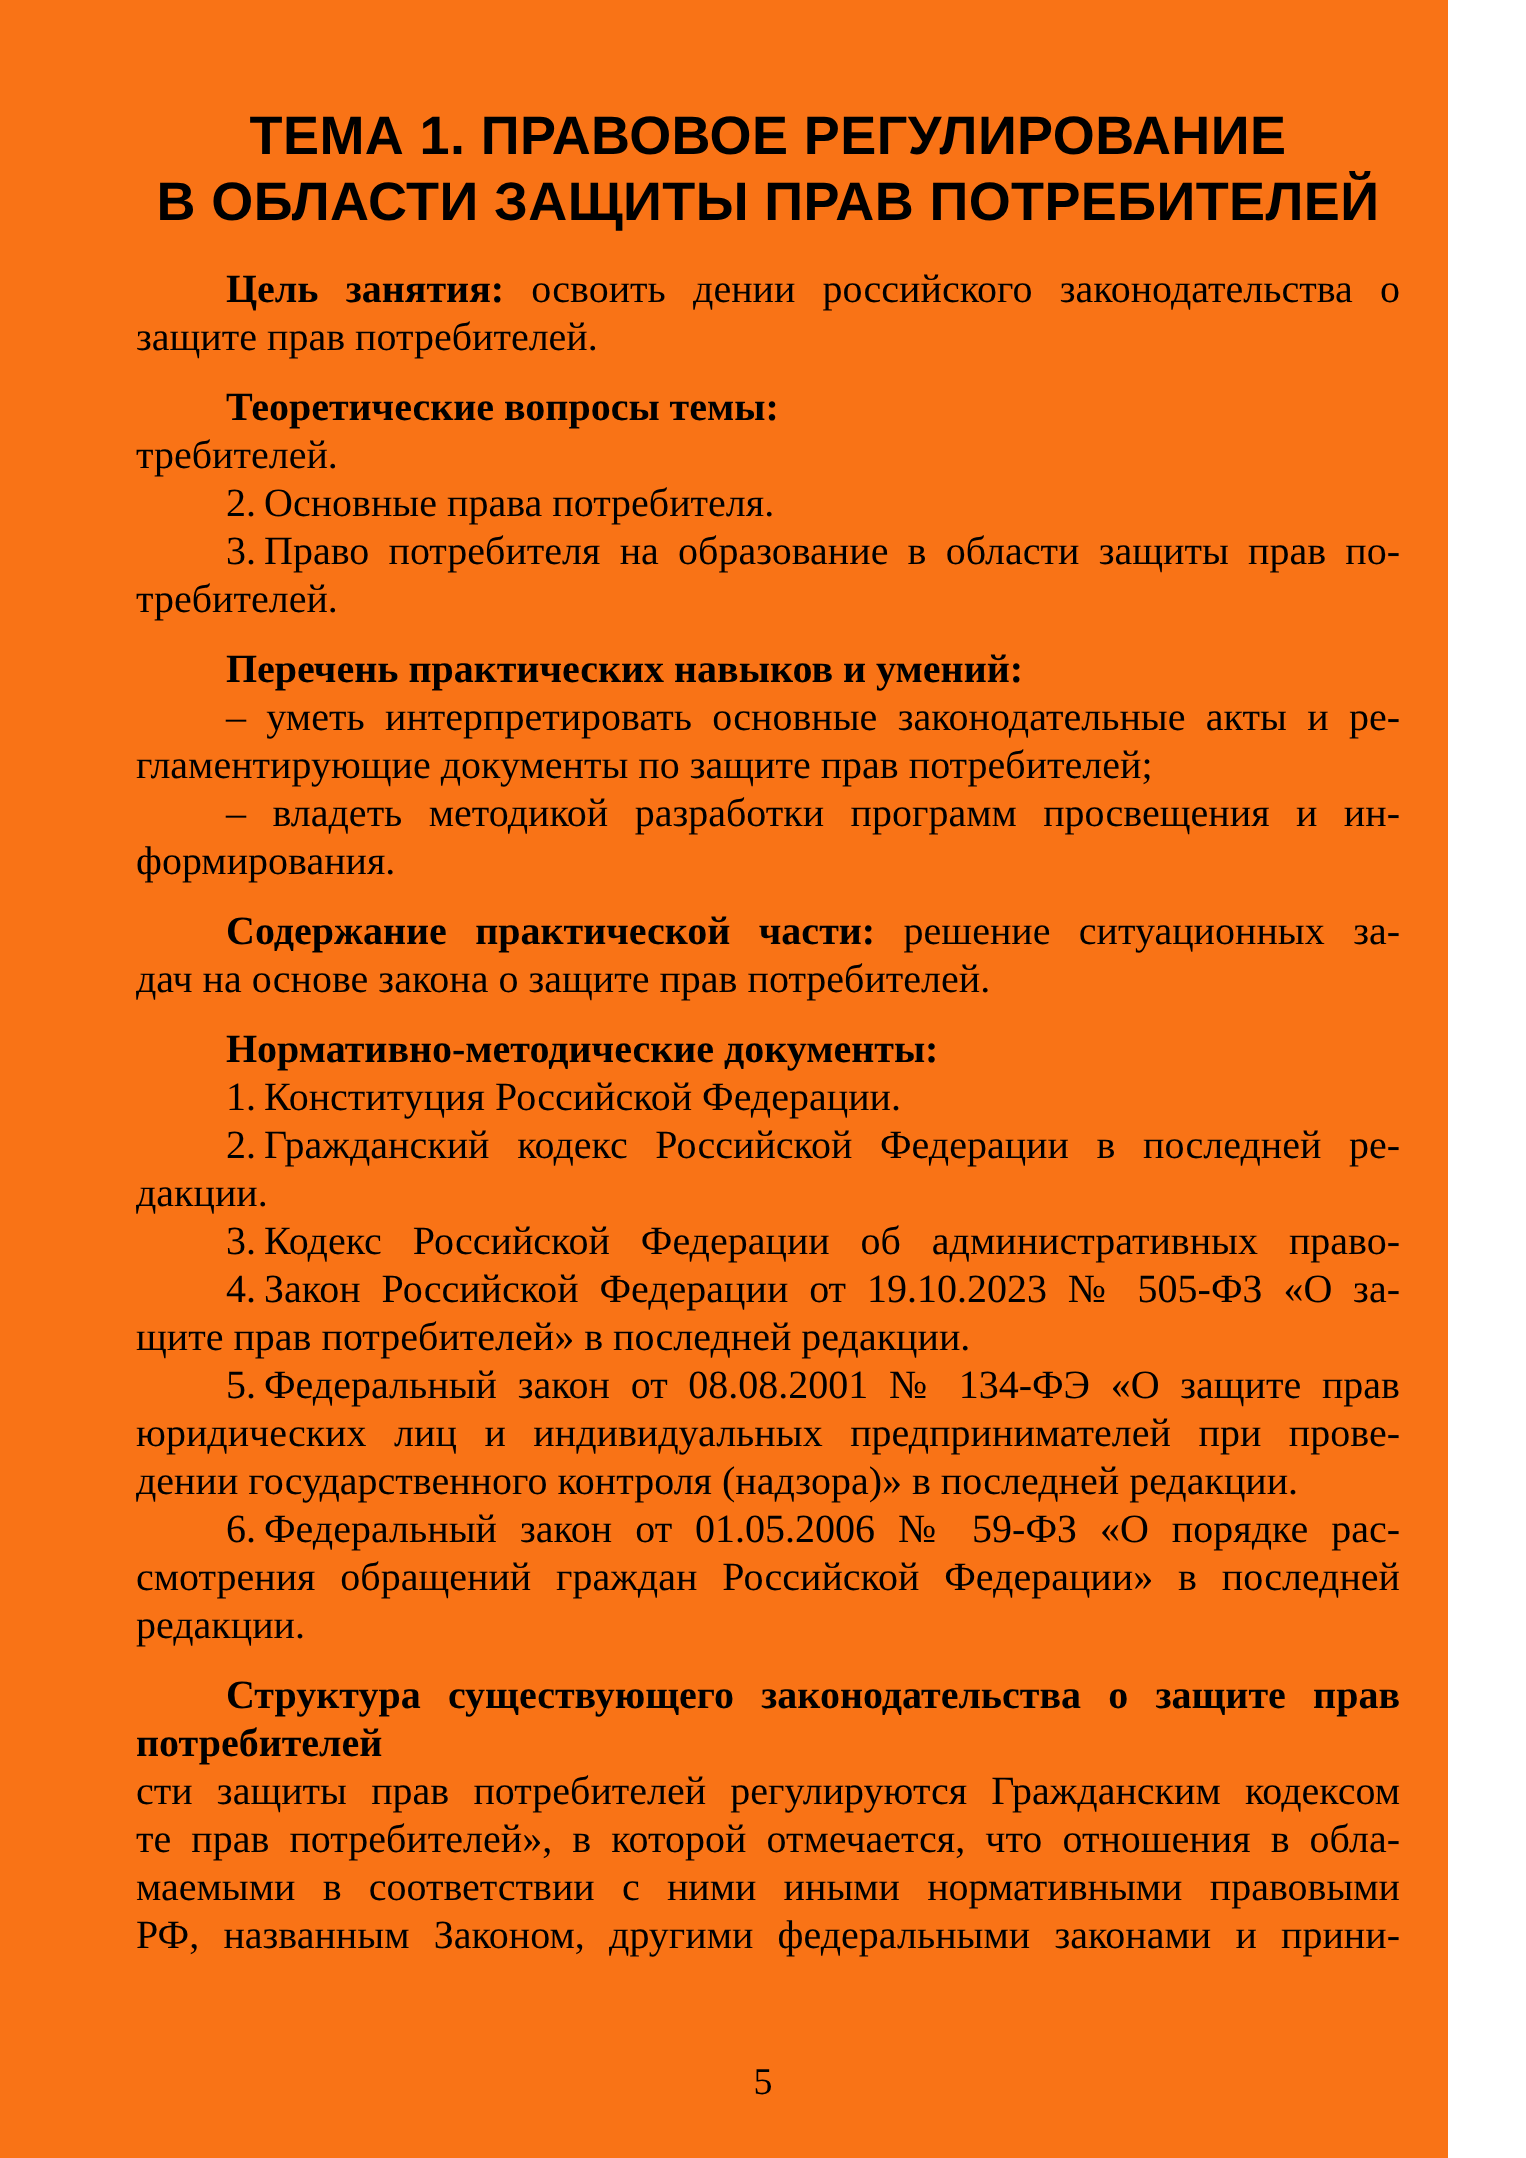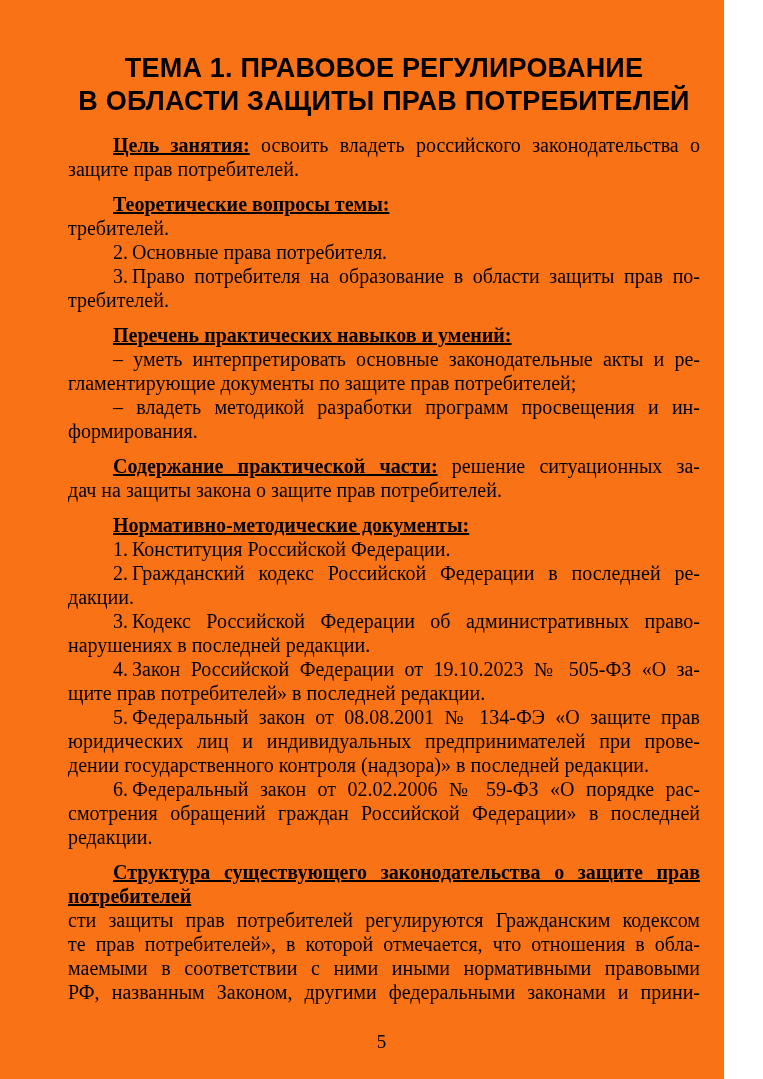--- a/index.html
+++ b/index.html
@@ -37,21 +37,21 @@
   .ln {
     text-align: justify;
     text-align-last: justify;
   }
   
   .le {
     text-align: center;
     text-align-last: left;
   }
   .ind { text-indent: 45px; }
-  .b { font-weight: 700; text-decoration: underline; }
+  .b { font-weight: 700; }
   .pageno {
     position: absolute;
     left: 0;
     top: 1030px;
     width: 763px;
     text-align: center;
     font-size: 19px;
     line-height: 24px;
   }
 </style>
@@ -62,21 +62,21 @@
   <div class="text-block">
 
     <h1 class="title">
       <span class="tl">ТЕМА 1. ПРАВОВОЕ РЕГУЛИРОВАНИЕ</span>
       <span class="tl">В ОБЛАСТИ ЗАЩИТЫ ПРАВ ПОТРЕБИТЕЛЕЙ</span>
     </h1>
 
     <div class="body">
 
       <div class="para">
-        <div class="ln ind"><span class="b">Цель занятия:</span><span> освоить владеть российского законодательства о</span></div>
+        <div class="ln ind"><span class="b">Цель занятия:</span><span> освоить дении российского законодательства о</span></div>
         <div class="le">защите прав потребителей.</div>
       </div>
 
       <div class="para sec">
         <div class="le ind b">Теоретические вопросы темы:</div>
         <div class="le">требителей.</div>
         <div class="le ind">2. Основные права потребителя.</div>
         <div class="ln ind">3. Право потребителя на образование в области защиты прав по-</div>
         <div class="le">требителей.</div>
       </div>
@@ -84,36 +84,35 @@
       <div class="para sec">
         <div class="le ind b">Перечень практических навыков и умений:</div>
         <div class="ln ind">– уметь интерпретировать основные законодательные акты и ре-</div>
         <div class="le">гламентирующие документы по защите прав потребителей;</div>
         <div class="ln ind">– владеть методикой разработки программ просвещения и ин-</div>
         <div class="le">формирования.</div>
       </div>
 
       <div class="para sec">
         <div class="ln ind"><span class="b">Содержание практической части:</span><span> решение ситуационных за-</span></div>
-        <div class="le">дач на защиты закона о защите прав потребителей.</div>
+        <div class="le">дач на основе закона о защите прав потребителей.</div>
       </div>
 
       <div class="para sec">
         <div class="le ind b">Нормативно-методические документы:</div>
         <div class="le ind">1. Конституция Российской Федерации.</div>
         <div class="ln ind">2. Гражданский кодекс Российской Федерации в последней ре-</div>
         <div class="le">дакции.</div>
         <div class="ln ind">3. Кодекс Российской Федерации об административных право-</div>
-        <div class="le">нарушениях в последней редакции.</div>
         <div class="ln ind">4. Закон Российской Федерации от 19.10.2023 № 505-ФЗ «О за-</div>
         <div class="le">щите прав потребителей» в последней редакции.</div>
         <div class="ln ind">5. Федеральный закон от 08.08.2001 № 134-ФЭ «О защите прав</div>
         <div class="ln">юридических лиц и индивидуальных предпринимателей при прове-</div>
         <div class="le">дении государственного контроля (надзора)» в последней редакции.</div>
-        <div class="ln ind">6. Федеральный закон от 02.02.2006 № 59-ФЗ «О порядке рас-</div>
+        <div class="ln ind">6. Федеральный закон от 01.05.2006 № 59-ФЗ «О порядке рас-</div>
         <div class="ln">смотрения обращений граждан Российской Федерации» в последней</div>
         <div class="le">редакции.</div>
       </div>
 
       <div class="para sec">
         <div class="ln ind b">Структура существующего законодательства о защите прав</div>
         <div class="le b">потребителей</div>
         <div class="ln">сти защиты прав потребителей регулируются Гражданским кодексом</div>
         <div class="ln">те прав потребителей», в которой отмечается, что отношения в обла-</div>
         <div class="ln">маемыми в соответствии с ними иными нормативными правовыми</div>

